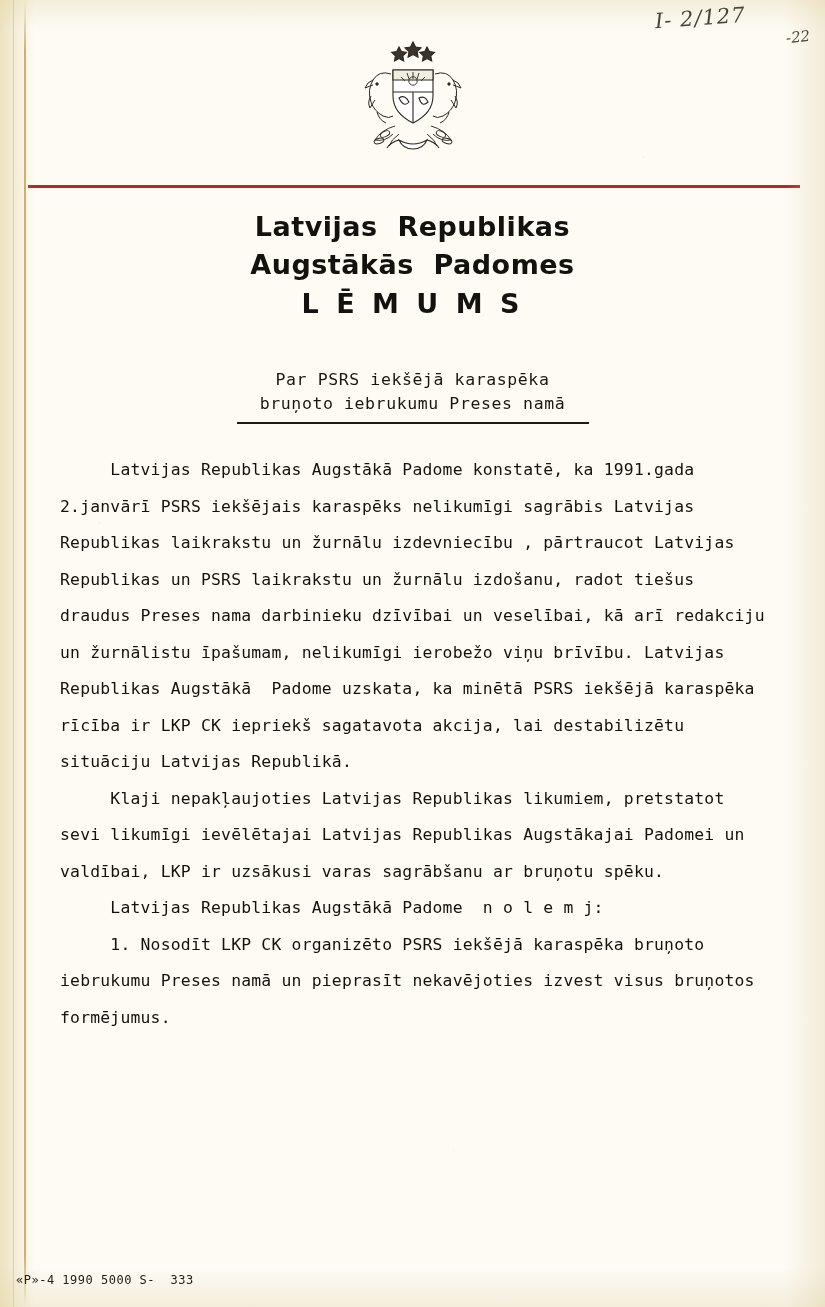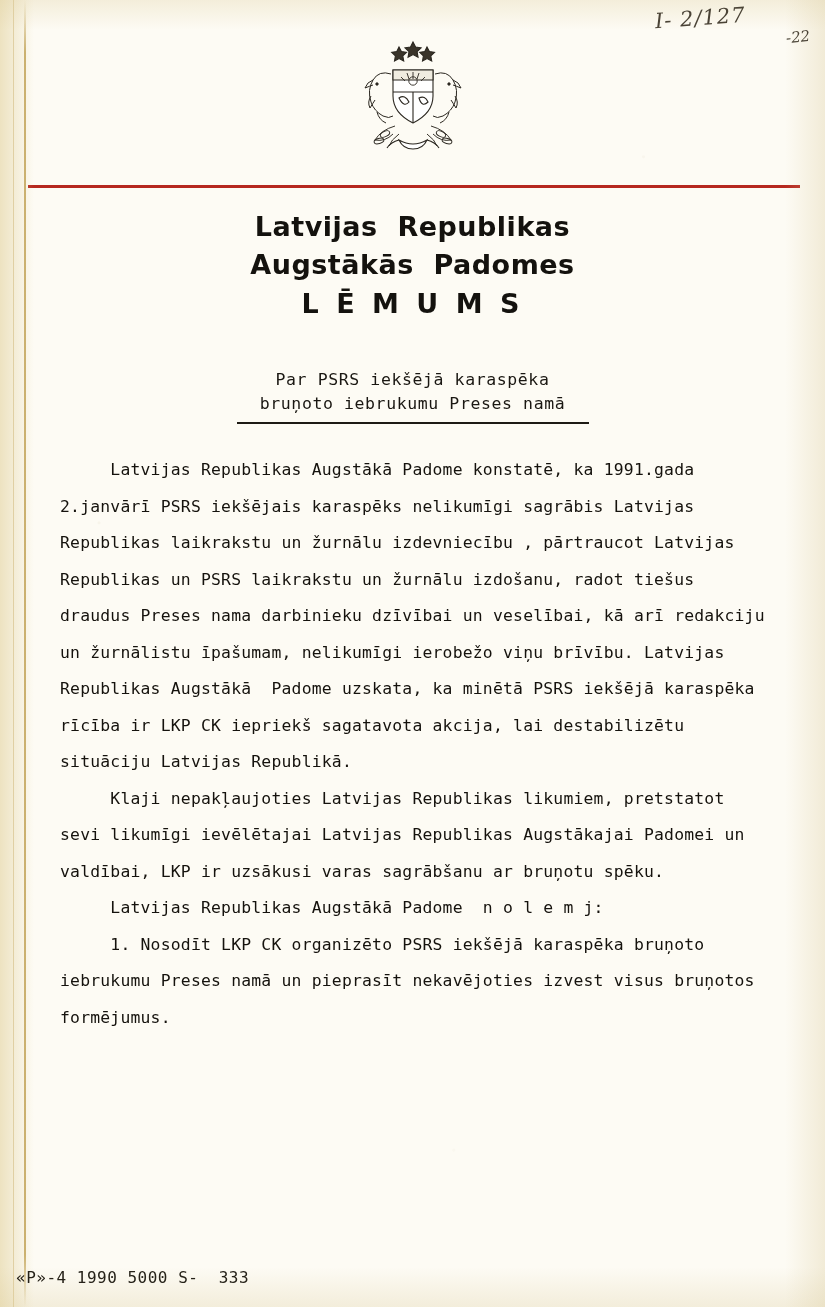--- a/index.html
+++ b/index.html
@@ -166,21 +166,21 @@
   .para + .para {
     margin-top: 0;
   }
 
   
   .footer-code {
     position: absolute;
     left: 16px;
     bottom: 20px;
     font-family: "DejaVu Sans Mono", monospace;
-    font-size: 16px;
+    font-size: 12px;
     color: #262219;
     letter-spacing: 0.5px;
     white-space: pre;
     z-index: 4;
   }
 
   
   .speckle {
     position: absolute;
     inset: 0;

